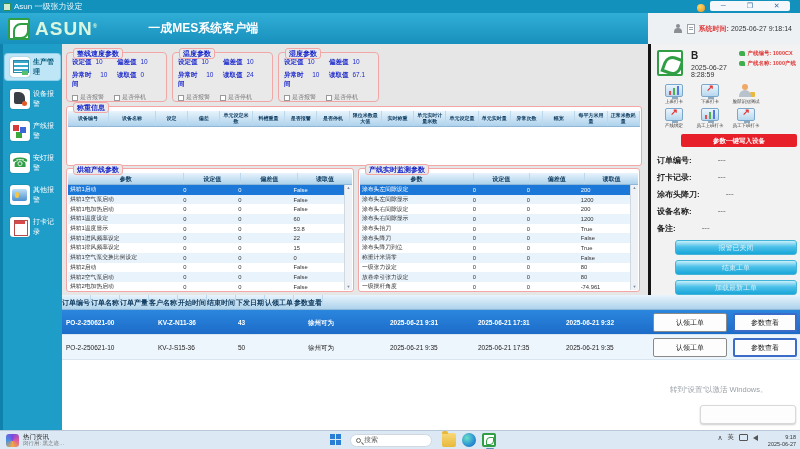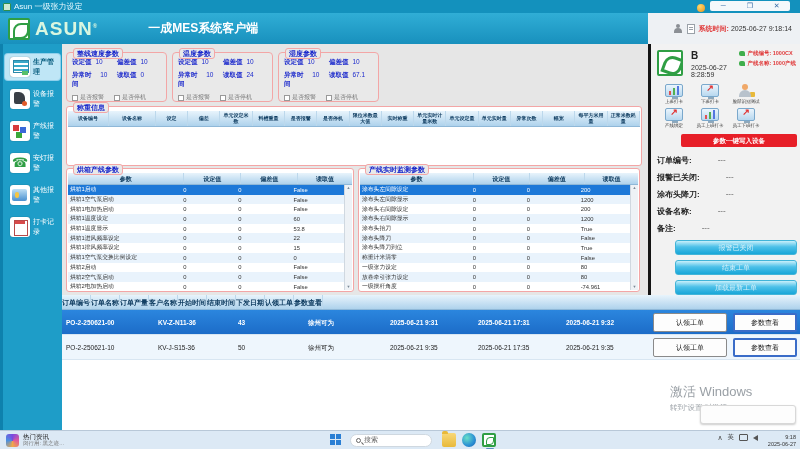--- a/index.html
+++ b/index.html
@@ -610,21 +610,21 @@
 
   <div class="write-btn">参数一键写入设备</div>
 
   <div class="rp-fields">
 
   <div class="rfield">
       <span class="fl">订单编号:</span>
       <span class="fv">---</span>
     </div>
       <div class="rfield">
-      <span class="fl">报警已关闭:</span>
+      <span class="fl">打卡记录:</span>
       <span class="fv">---</span>
     </div>
       <div class="rfield">
       <span class="fl">涂布头降刀:</span>
       <span class="fv">---</span>
     </div>
       <div class="rfield">
       <span class="fl">设备名称:</span>
       <span class="fv">---</span>
     </div>
@@ -684,21 +684,20 @@
           <span class="obtn" style="display:block">认领工单</span>
         </span>
       <span class="w8 obtn-cell">
           <span class="obtn view" style="display:block">参数查看</span>
         </span>
     </div>
     </div>
 </div>
 
 <div class="watermark">
-  <div class="w1l">激活 Windows</div>
   <div class="w2l">转到“设置”以激活 Windows。</div>
 </div>
 
 <div class="imebar">
 
 <span></span>
     <span></span>
     <span></span>
     <span></span>
     <span></span>

